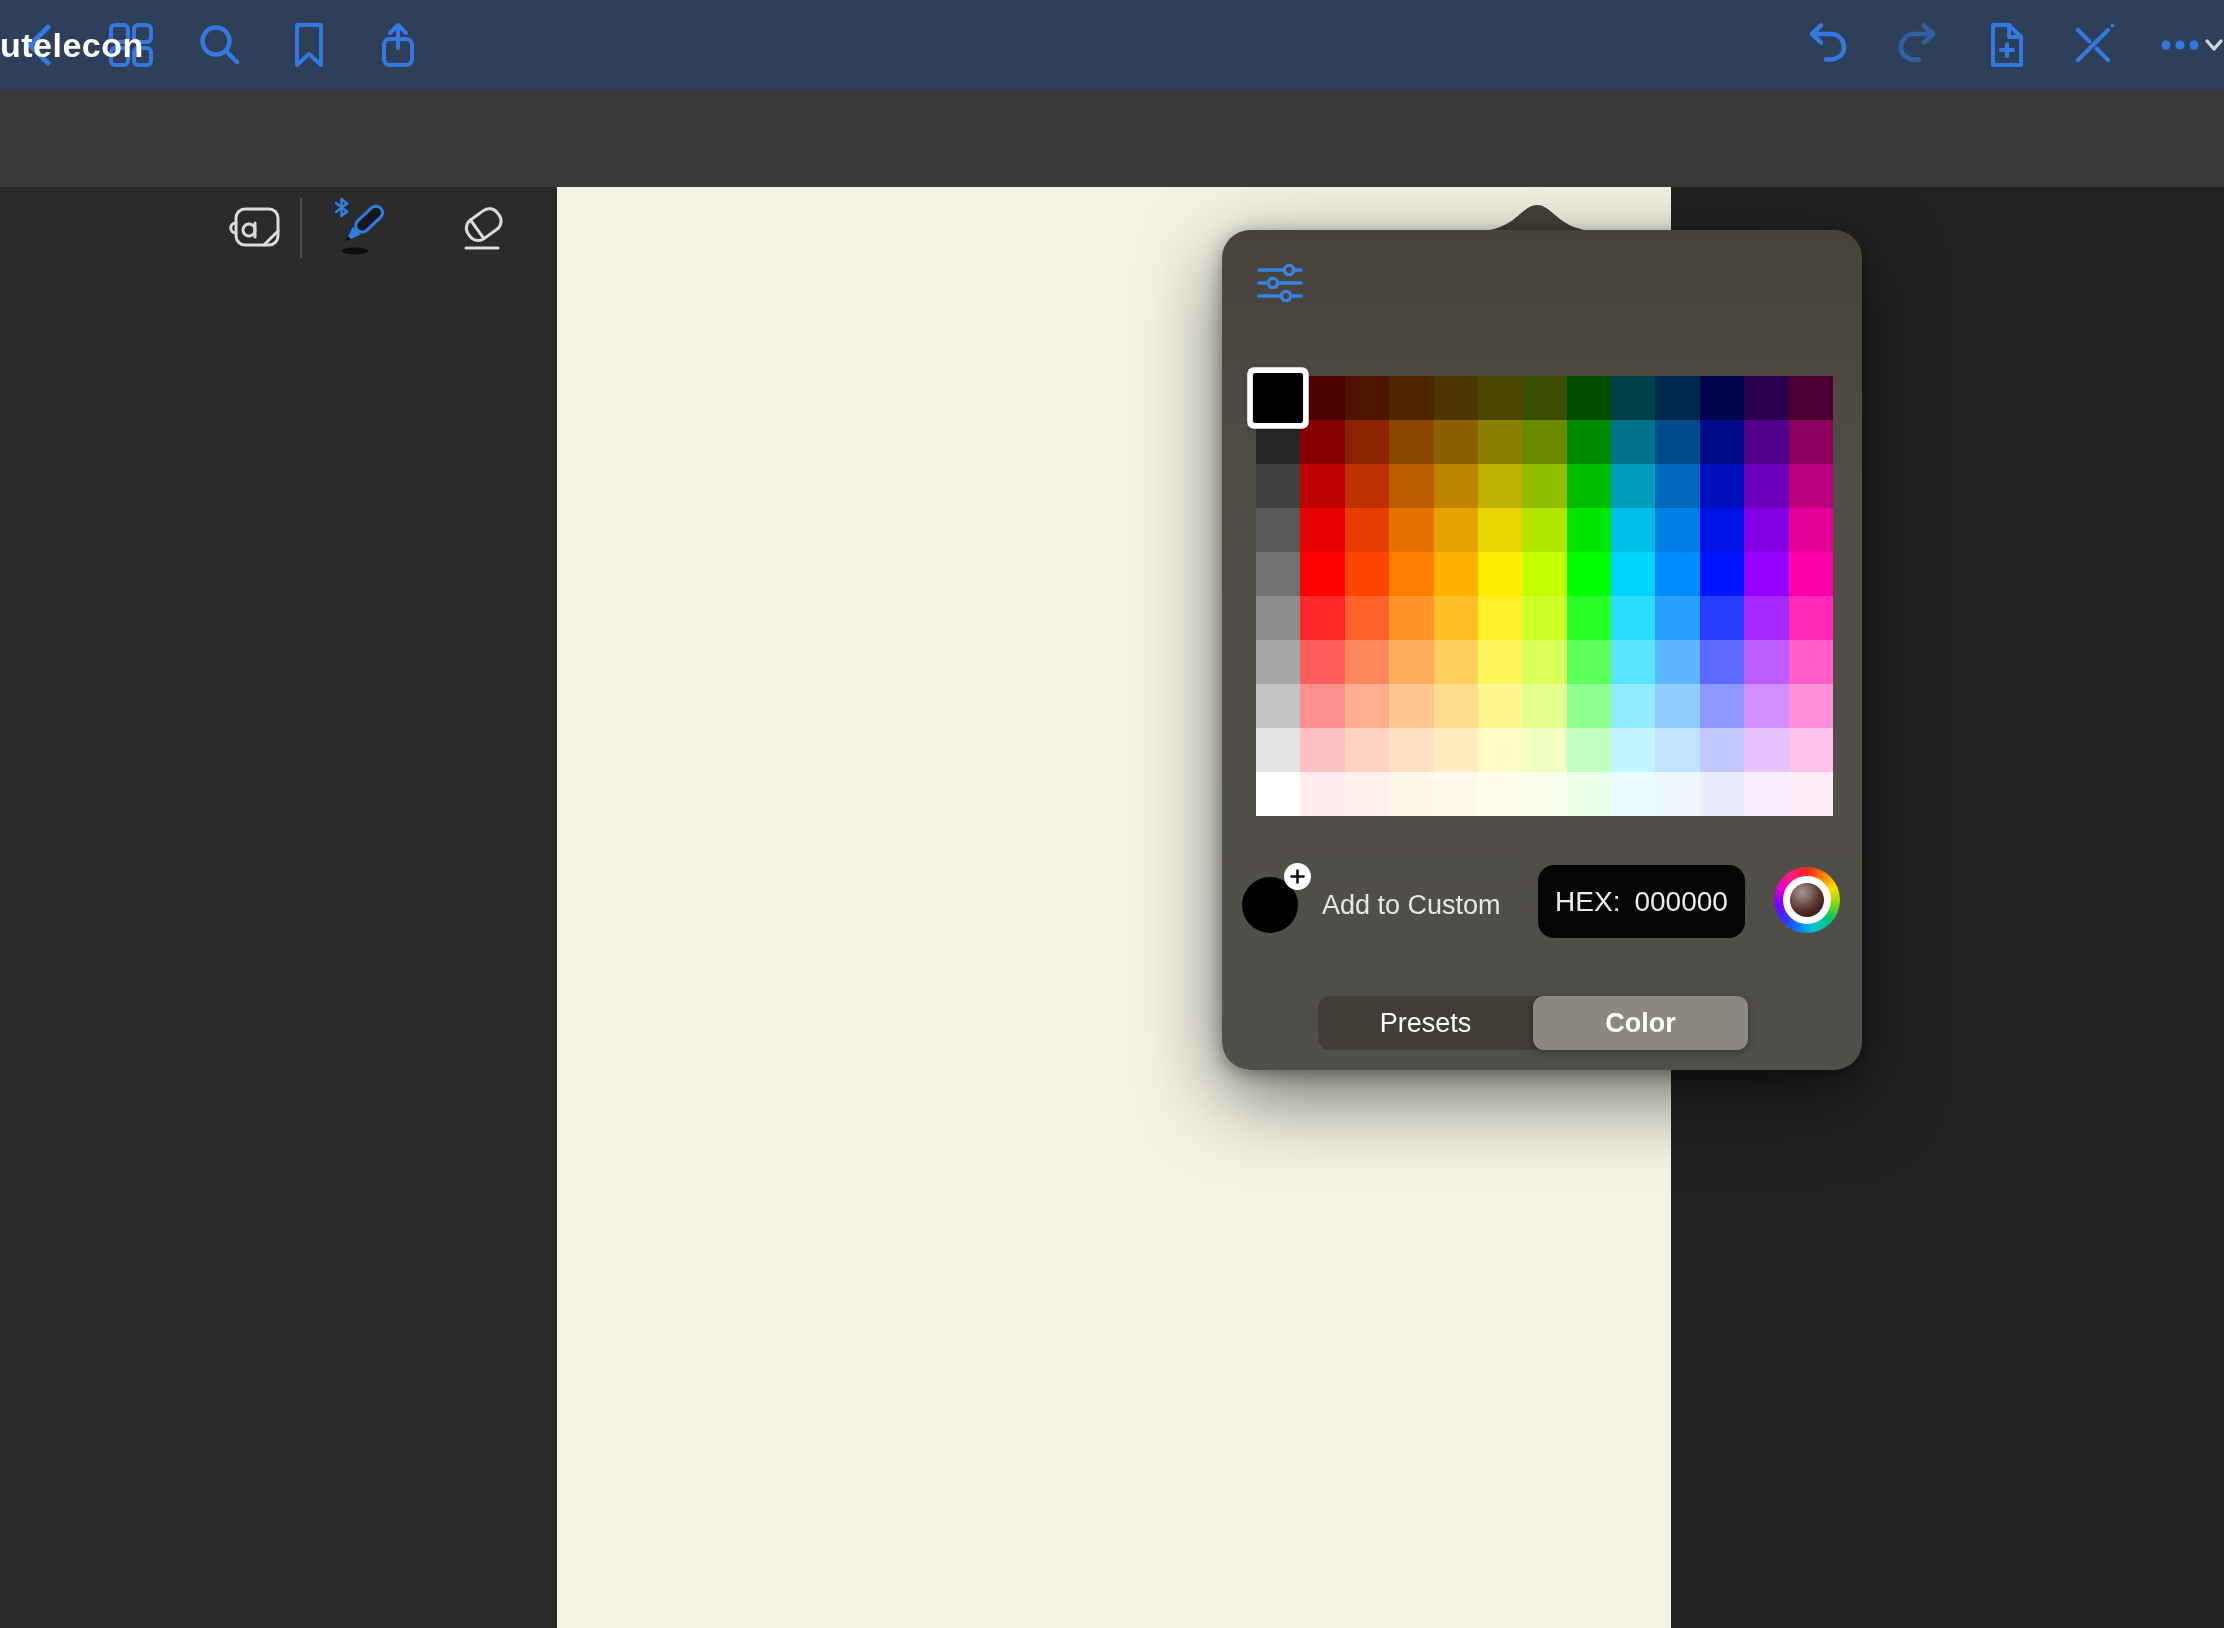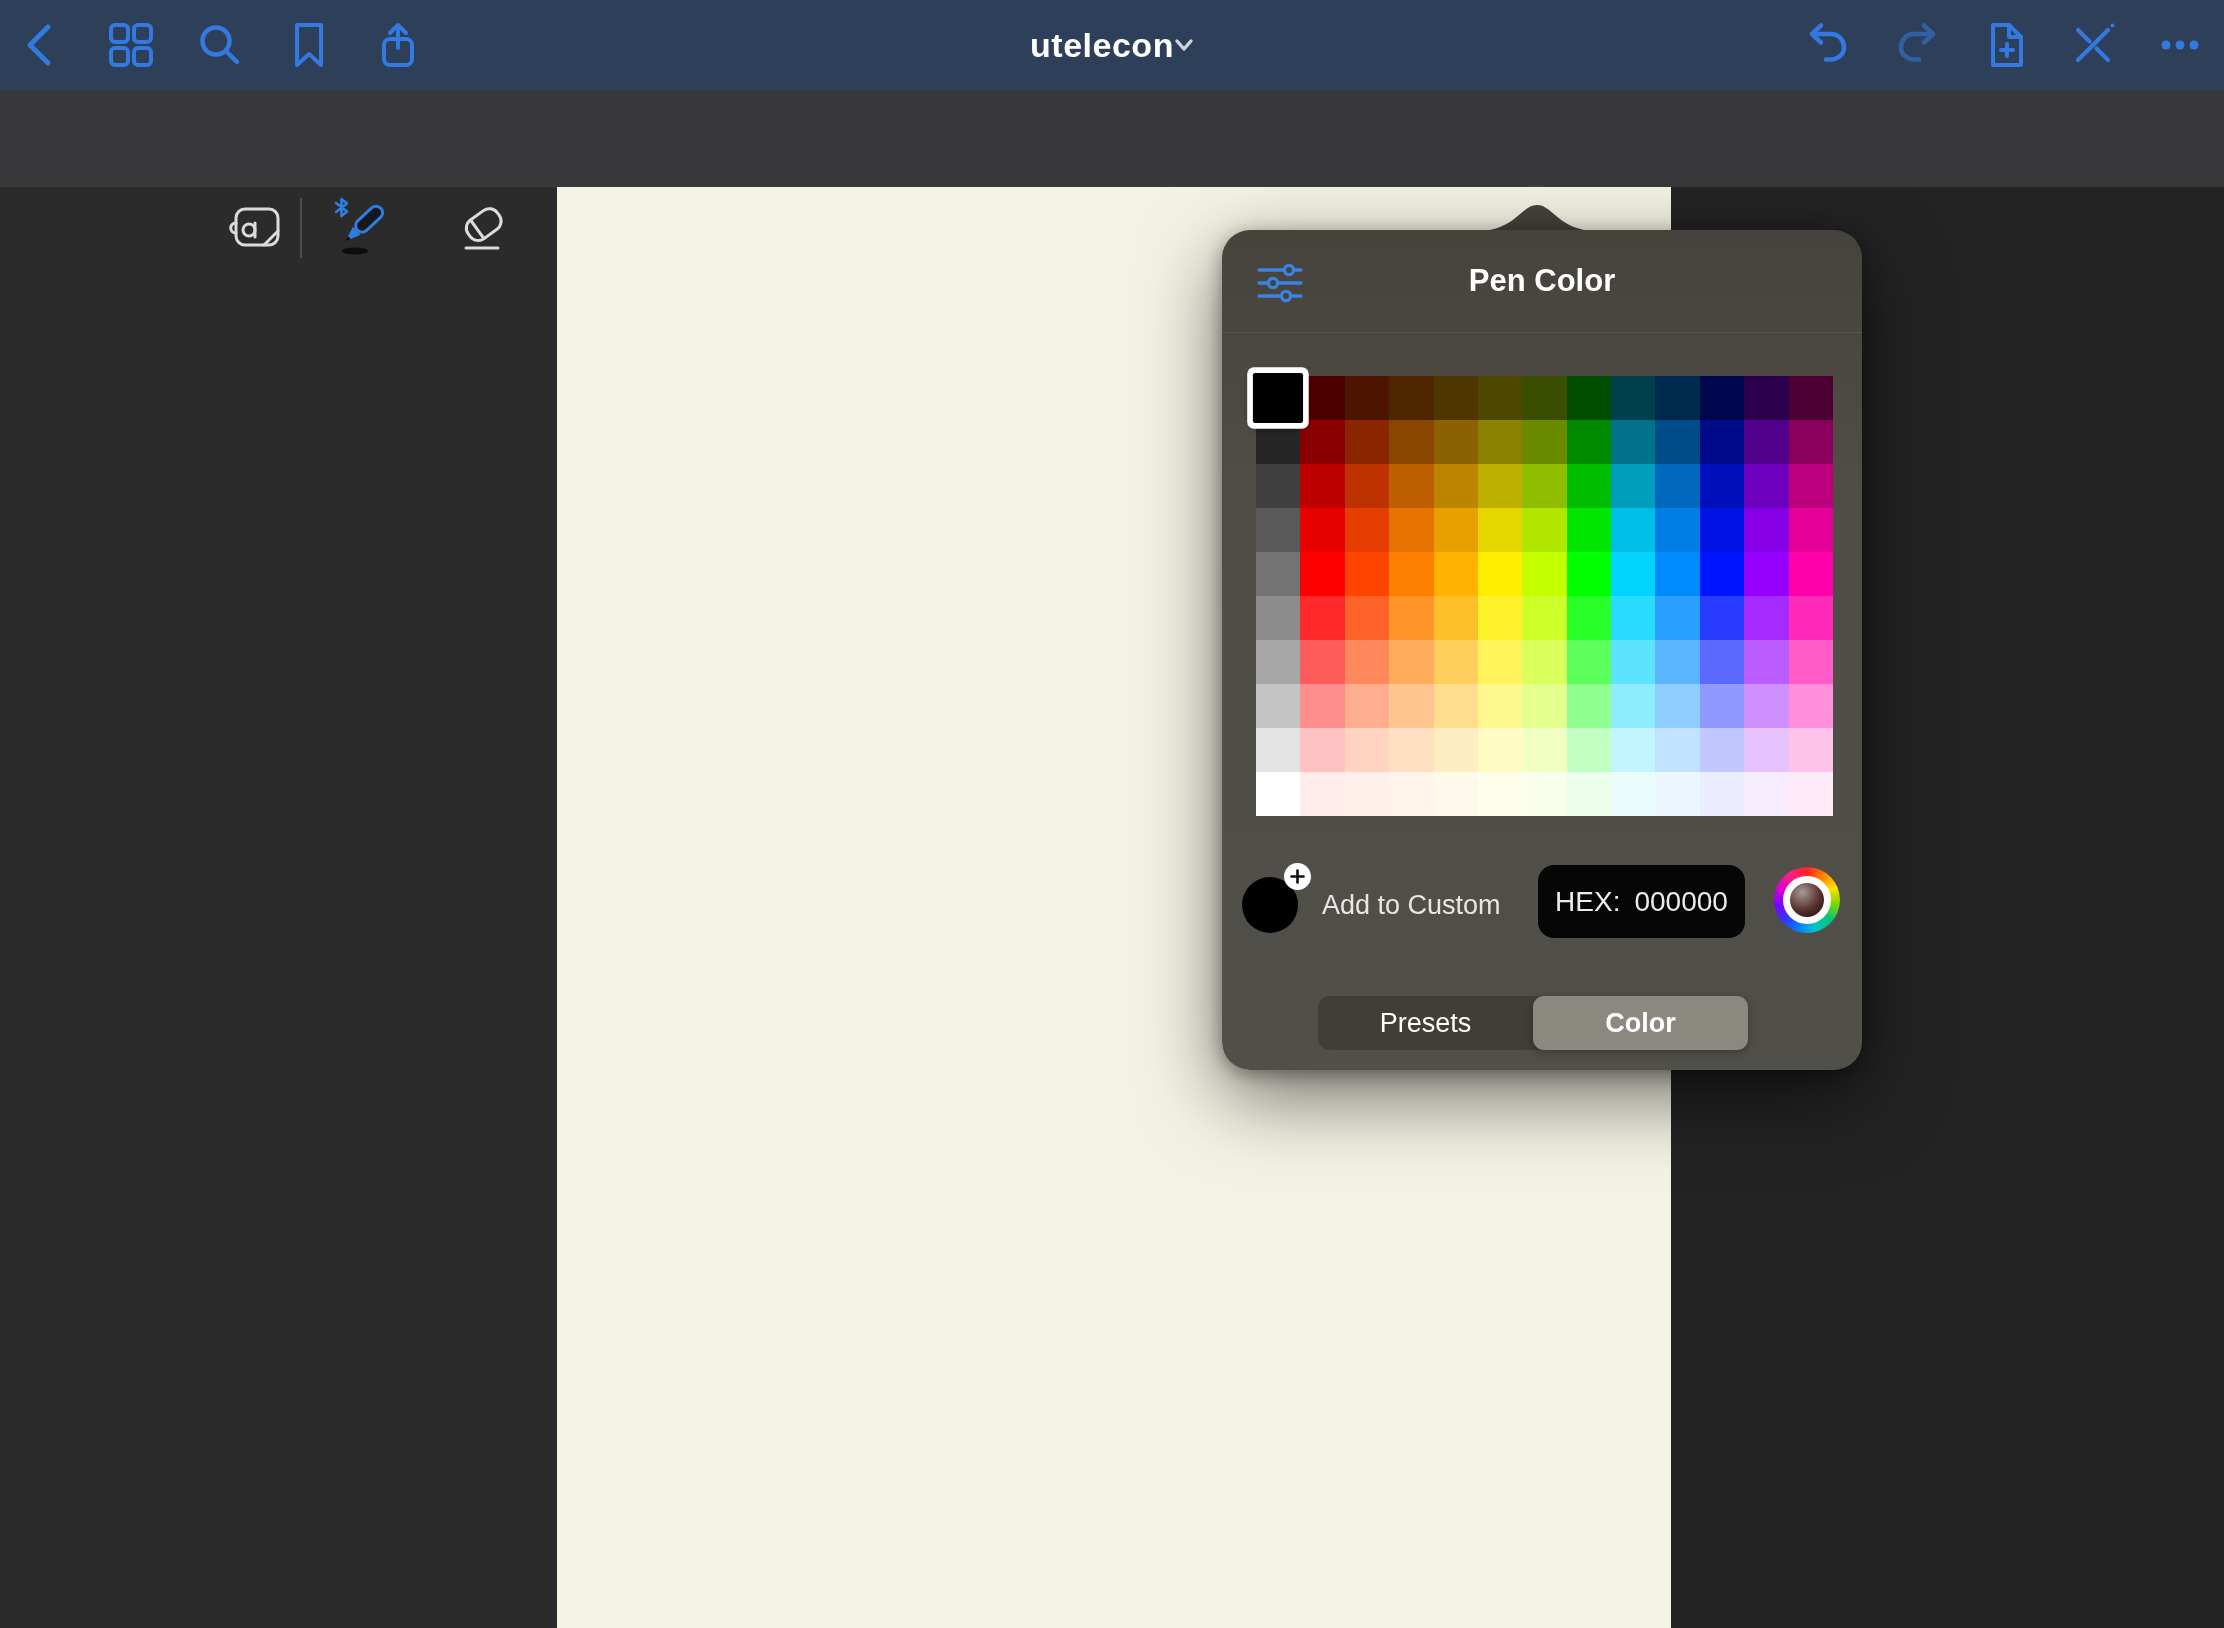--- a/index.html
+++ b/index.html
@@ -6,21 +6,21 @@
   #app{position:relative;width:2224px;height:1628px;overflow:hidden;
        font-family:"Liberation Sans","DejaVu Sans",sans-serif;background:#2b2b2b;}
   svg{display:block}
 
   
   #navbar{position:absolute;left:0;top:0;width:100%;height:90px;background:#2e4059;}
   .nav-icon{position:absolute;top:17px;width:56px;height:56px;display:flex;
             align-items:center;justify-content:center;cursor:pointer}
   .nav-icon svg{stroke:#3379df;fill:none;stroke-width:4;stroke-linecap:round;stroke-linejoin:round}
   #doc-title{position:absolute;top:0;left:0;width:100%;height:90px;display:flex;
-             align-items:center;justify-content:center;}
+             align-items:center;justify-content:space-between;}
   #doc-title .t{color:#fff;font-size:34px;font-weight:600;letter-spacing:.5px}
 
   
   #toolbar{position:absolute;left:0;top:90px;width:100%;height:97px;background:#39393b;}
   .tool{position:absolute;top:105px;width:64px;height:64px;display:flex;
         align-items:center;justify-content:center;cursor:pointer}
   .tool svg{stroke:#dbdbda;fill:none;stroke-width:3;stroke-linecap:round;stroke-linejoin:round}
   .tb-divider{position:absolute;top:108px;width:2px;height:60px;background:#4e4e50}
   .swatch{position:absolute;top:116px;width:44px;height:44px;border-radius:50%;cursor:pointer}
   #swatch-selected-ring{position:absolute;left:1494px;top:96px;width:84px;height:84px;
@@ -273,23 +273,20 @@
   </div>
 
   <div id="canvas-right"></div>
   <div id="paper" style="background: rgb(243, 242, 228);"></div>
 
   <svg id="popover-arrow" viewBox="0 0 120 30">
     <path d="M0 30 C38 30 44 4 60 4 C76 4 82 30 120 30 Z" fill="#45433b"></path>
     </svg>
 
   <div id="popover">
-    <div id="pop-header">
-      <span id="pop-title">Pen Color</span>
-    </div>
     <div id="sliders-btn">
       <svg width="50" height="42" viewBox="0 0 50 42" style="stroke:#3b82e2;fill:none;stroke-width:3.4;stroke-linecap:round">
         <line x1="4" y1="8" x2="46" y2="8"></line>
           <line x1="4" y1="21" x2="46" y2="21"></line>
           <line x1="4" y1="34" x2="46" y2="34"></line>
         <circle cx="34" cy="8" r="4.6" fill="#45433b"></circle>
         <circle cx="18" cy="21" r="4.6" fill="#45433b"></circle>
         <circle cx="31" cy="34" r="4.6" fill="#45433b"></circle>
         </svg>
     </div>

